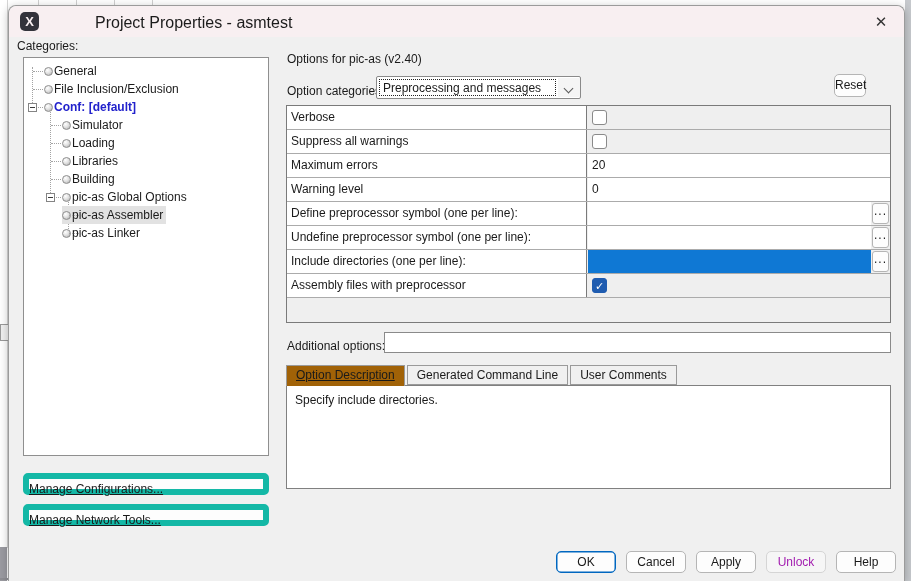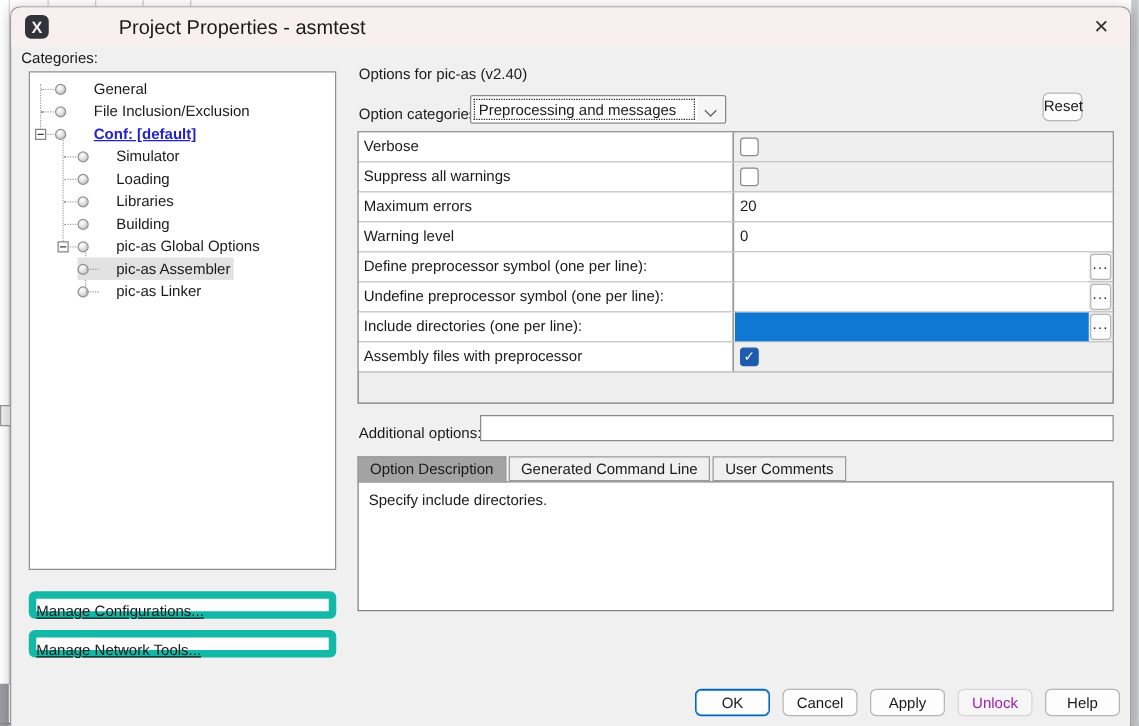--- a/index.html
+++ b/index.html
@@ -31,30 +31,30 @@
 
   
   .categories-label { position:absolute; left:8px; top:33px; }
   .tree-box { position:absolute; left:14px; top:51px; width:246px; height:399px;
               background:#ffffff; border:1px solid #8f8f8f; overflow:hidden; }
   .trow { position:relative; height:18px; line-height:18px; white-space:nowrap; }
   .trow::before { content:''; position:absolute; top:9px; width:10px; border-top:1px dotted #a3a3a3; }
   .lv1 { padding-left:20px; } .lv1::before { left:9px; }
   .lv2 { padding-left:38px; } .lv2::before { left:27px; }
   .lv3 { padding-left:38px; } .lv3::before { left:45px; }
-  .node { display:inline-flex; align-items:center; gap:22px; height:18px; padding:0 3px 0 0; }
+  .node { display:inline-flex; align-items:center; gap:1px; height:18px; padding:0 3px 0 0; }
   .node.sel { background:#e2e2e2; }
   .ball { width:9px; height:9px; border-radius:50%; flex:0 0 9px;
           background:radial-gradient(circle at 35% 30%, #ffffff 0%, #e3e3e3 45%, #a9a9a9 100%);
           border:1px solid #8e8e8e; }
   .expander { position:absolute; top:5px; width:9px; height:9px; background:#fff; border:1px solid #848484; }
   .lv1 .expander { left:4px; } .lv2 .expander { left:22px; }
   .expander::after { content:''; position:absolute; left:1px; top:3px; width:5px; border-top:1px solid #3a3a3a; }
   .vline { position:absolute; width:1px; border-left:1px dotted #a3a3a3; }
-  .conf-label { color:#2222cc; font-weight:bold; text-decoration:underline; }
+  .conf-label { color:#2222cc; font-weight:bold; }
 
   .left-btn { position:absolute; left:14px; width:246px; height:22px; background:#fdfdfd;
               border:6px solid #14b8a6; border-radius:5px; font-size:12px; 
               line-height:20px; cursor:pointer;text-decoration:underline; }
   #manage-config { top:467px; } #manage-network { top:498px; }
 
   
   .opts-header { position:absolute; left:278px; top:46px; }
   .optcat-label { position:absolute; left:278px; top:78px; }
   .combo { position:absolute; left:367px; top:70px; width:205px; height:23px; background:#fff;
@@ -88,21 +88,21 @@
 
   
   .addl-label { position:absolute; left:278px; top:333px; }
   .addl-input { position:absolute; left:375px; top:326px; width:507px; height:21px;
                 background:#fff; border:1px solid #8a8a8a; font:inherit; padding:0 4px; }
 
   
   .tabs { position:absolute; left:277px; top:359px; height:21px; display:flex; }
   .tab { height:20px; padding:0 9px; line-height:19px; border:1px solid #9a9a9a;
          background:#f0f0f0; margin-right:2px; cursor:pointer; white-space:nowrap; }
-  .tab.active { background:#a3a3a3; height:21px; border-bottom:none; position:relative; z-index:2; }
+  .tab.active { background:#a16207; height:21px; border-bottom:none; position:relative; z-index:2;text-decoration:underline; }
   .desc-panel { position:absolute; left:277px; top:379px; width:605px; height:104px;
                 background:#fff; border:1px solid #808080; padding:7px 8px; }
 
   
   .btn-row { position:absolute; left:547px; top:545px; display:flex; gap:10px; }
   .dlg-btn { width:60px; height:22px; background:#fdfdfd; border:1px solid #b5b5b5;
              border-radius:5px; text-align:center; line-height:20px; cursor:pointer; }
   .dlg-btn.default { border:1px solid #0067c0; box-shadow:0 0 0 .5px #0067c0 inset; }
   .dlg-btn.disabled { color:#a21caf; border-color:#d5d5d5; background:#f6f6f6; cursor:default; }
 </style>

